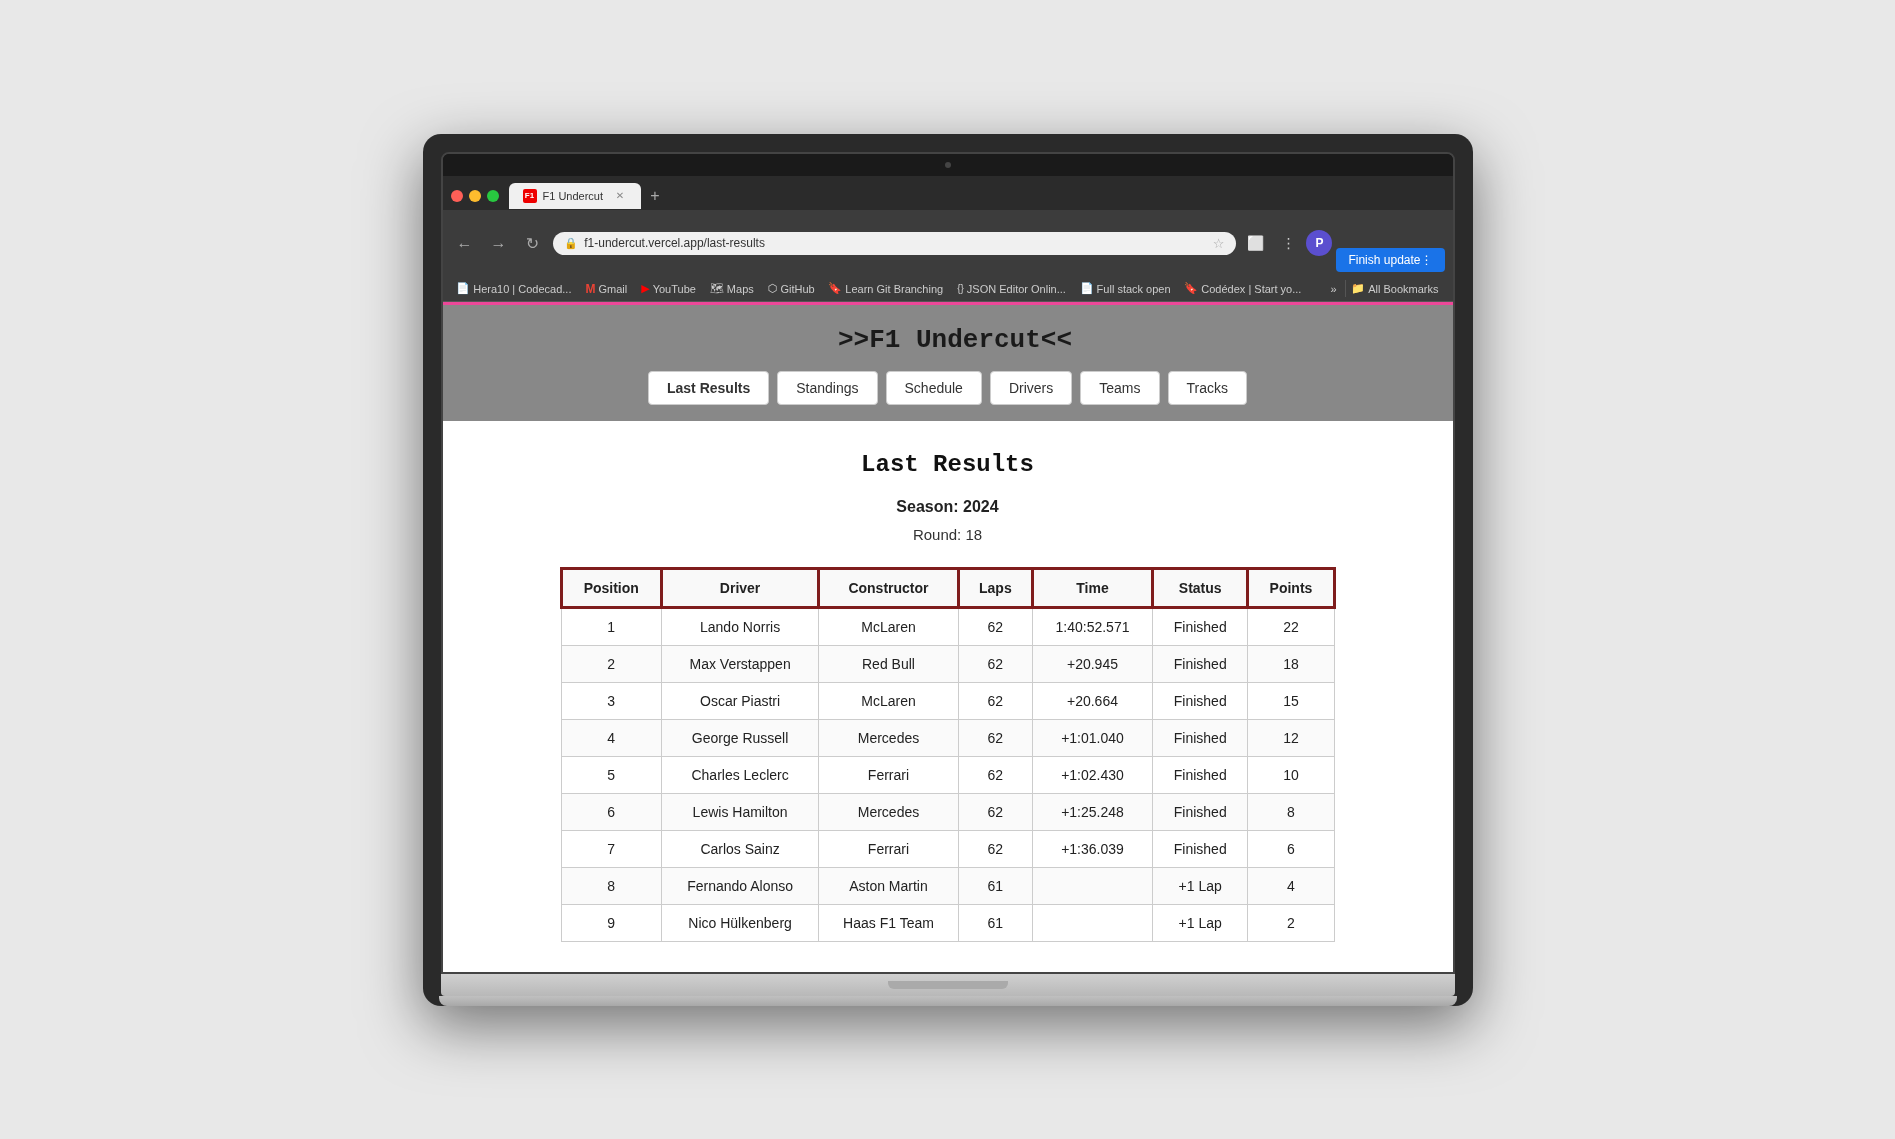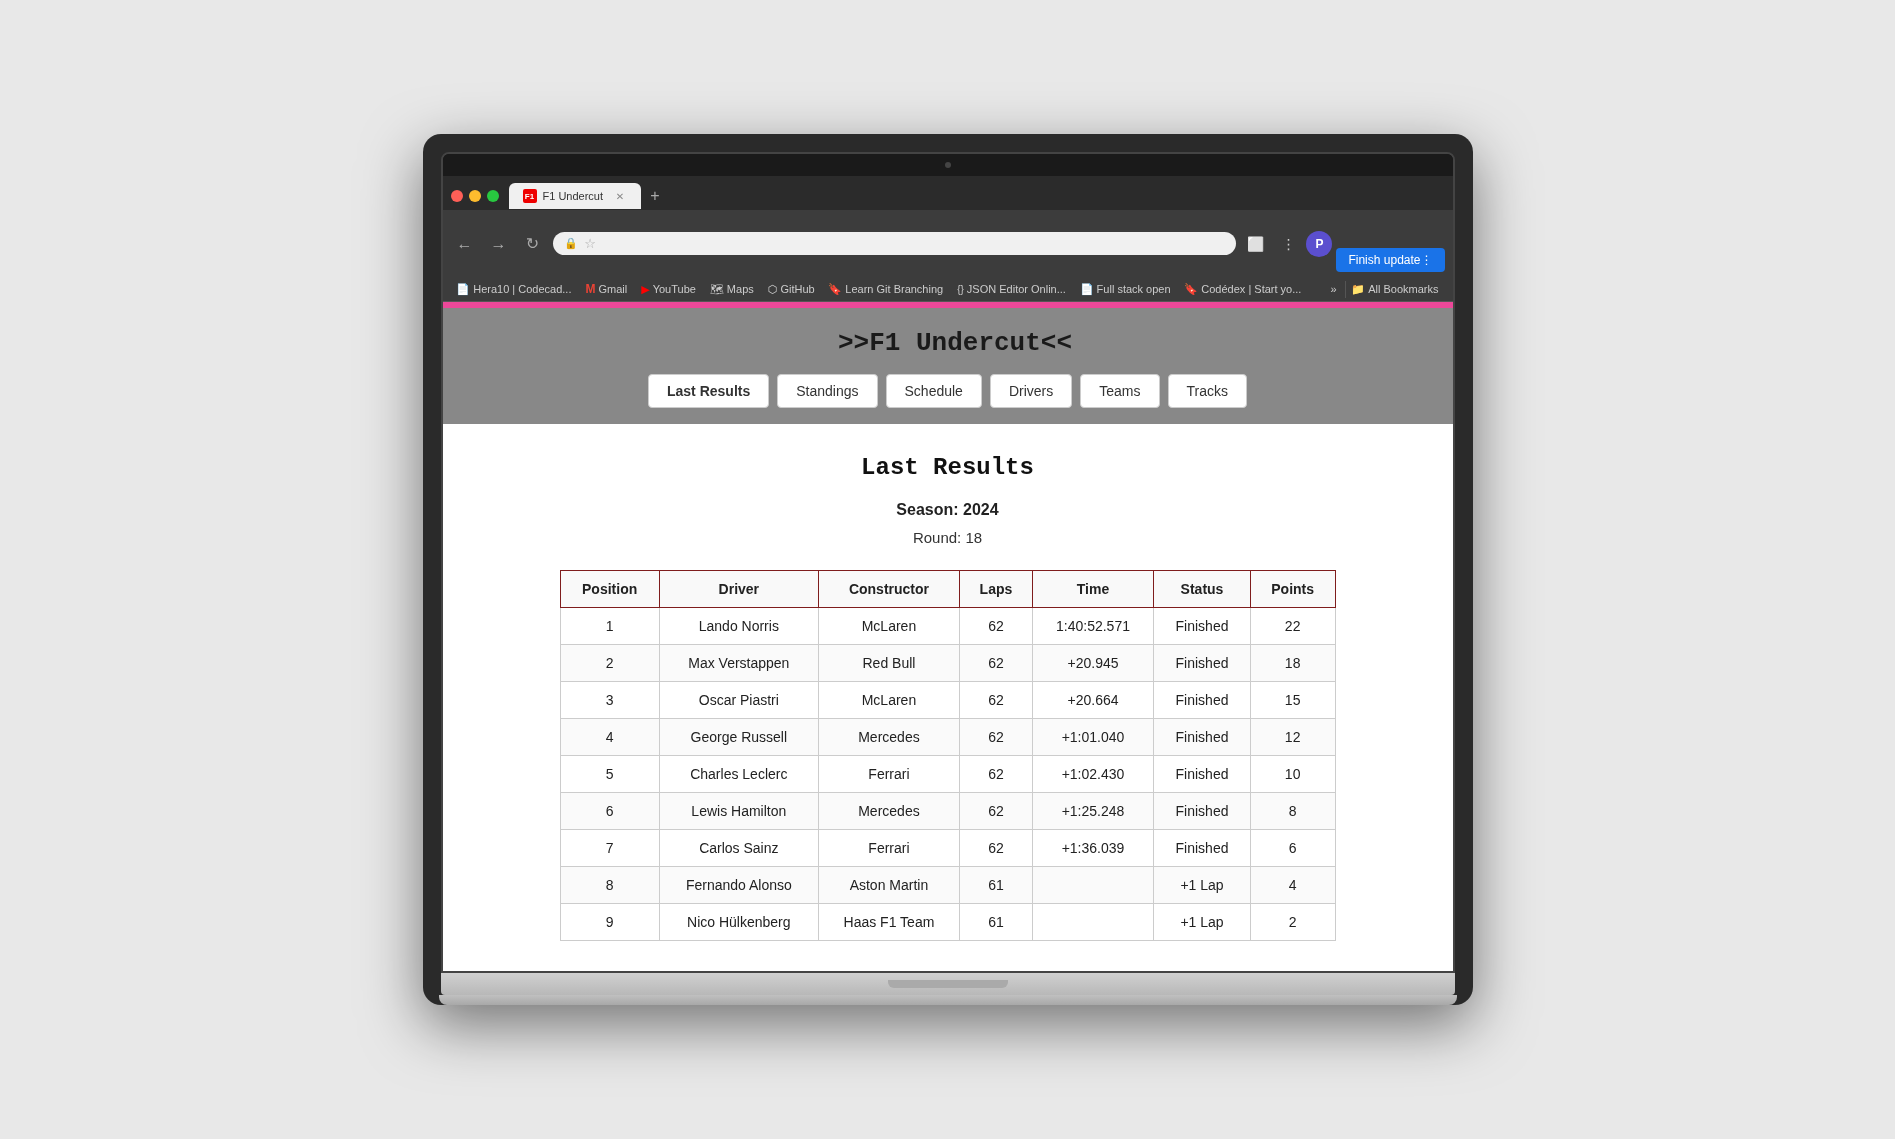--- a/index.html
+++ b/index.html
@@ -37,21 +37,21 @@
     }
     .camera-dot {
       width: 6px; height: 6px;
       border-radius: 50%;
       background: #444;
     }
 
     
     .browser-chrome {
       background: #3c3c3c;
-      border-bottom: 6px solid #ec4899;
+      border-bottom: 3px solid #ec4899;
     }
 
     .tab-bar {
       display: flex;
       align-items: center;
       padding: 6px 8px 0 8px;
       background: #2b2b2b;
     }
     .tab-active {
       background: #f0f0f0;
@@ -257,21 +257,21 @@
       margin-bottom: 24px;
     }
 
     .results-table {
       width: 80%;
       margin: 0 auto;
       border-collapse: collapse;
       font-size: 14px;
     }
     .results-table th {
-      border: 1px solid #7f1d1d;
+      border: 3px solid #7f1d1d;
       padding: 10px 14px;
       background: #f9f9f9;
       font-weight: bold;
       color: #222;
       text-align: center;
     }
     .results-table td {
       border: 1px solid #ccc;
       padding: 10px 14px;
       text-align: center;
@@ -326,20 +326,21 @@
         <div class="tab-new">+</div>
       </div>
 
       <div class="nav-bar">
         <button class="nav-btn">←</button>
         <button class="nav-btn">→</button>
         <button class="nav-btn">↻</button>
 
         <div class="address-bar">
           <span class="address-lock">🔒</span>
+          <span class="address-text">f1-undercut.vercel.app/last-results</span>
           <span class="address-star">☆</span>
         </div>
 
         <div class="nav-actions">
           <button class="nav-icon-btn">⬜</button>
           <button class="nav-icon-btn">⋮</button>
           <div class="profile-btn">P</div>
           <button class="finish-update-btn">
             <span>Finish update</span>
             <span>⋮</span>

